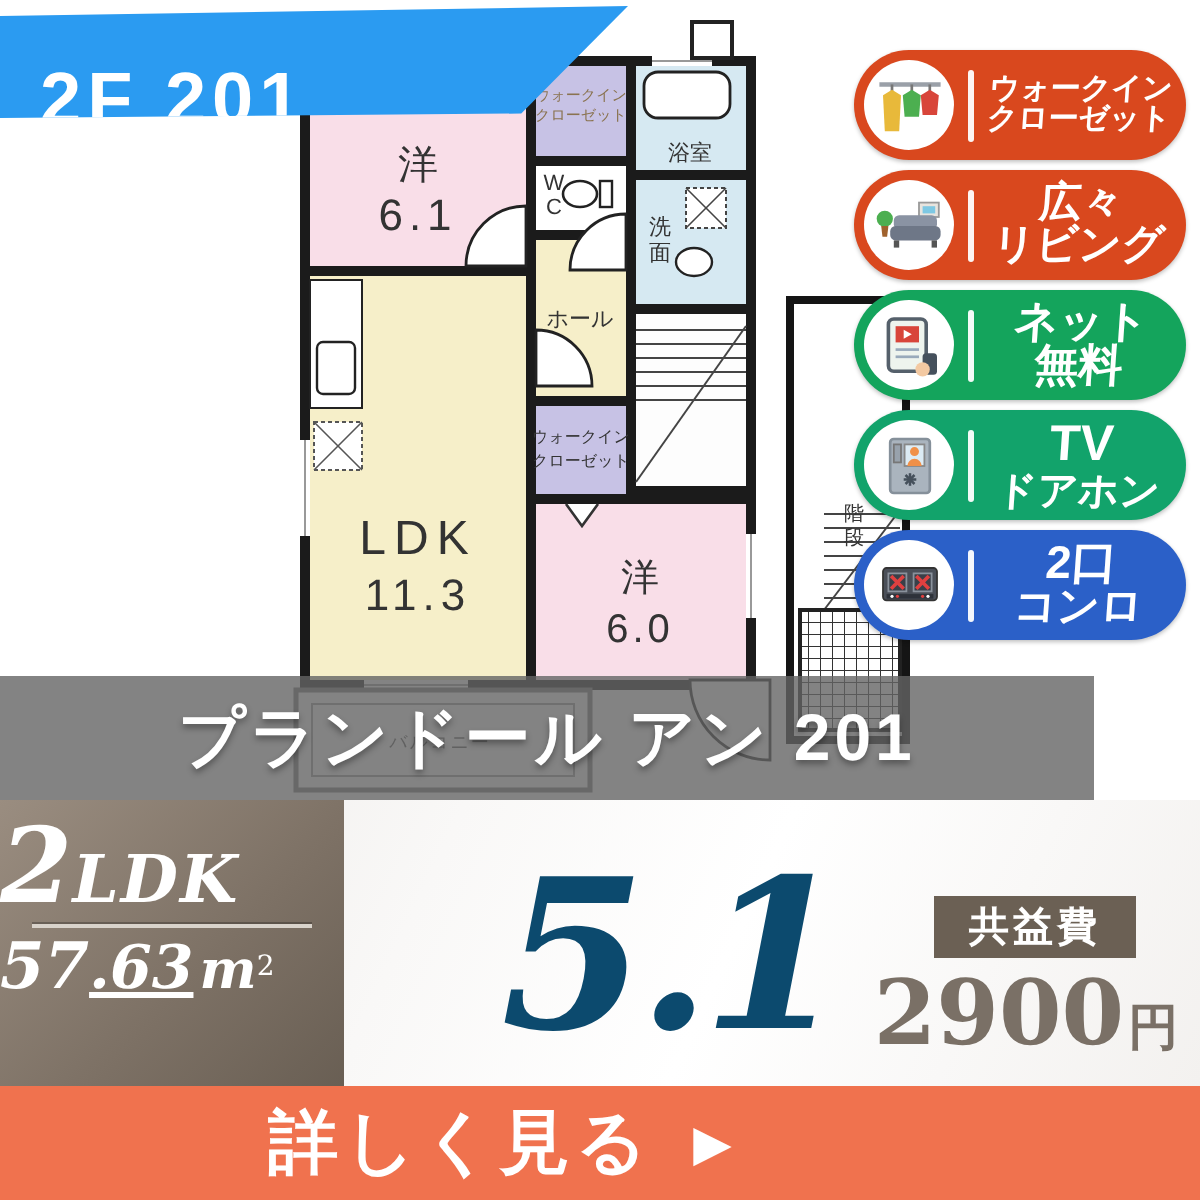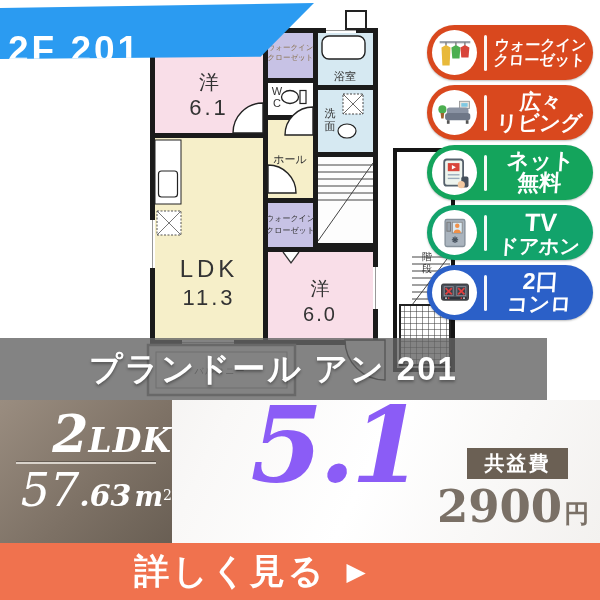--- a/index.html
+++ b/index.html
@@ -12,21 +12,21 @@
 
   
   .unit-banner {
     position:absolute; left:0; top:3px; width:314px; height:56px;
     background:#2b9bf1; z-index:6;
     clip-path:polygon(0 9%, 100% 0%, 83% 96%, 0 100%);
     display:flex; align-items:center;
   }
   .unit-banner span {
     color:#fff; font-size:37px; font-weight:bold; letter-spacing:3px;
-    padding-left:8px; padding-bottom:2px;margin-top:39px;
+    padding-left:20px; padding-bottom:2px;margin-top:39px;
   }
 
   
   .badges { position:absolute; left:427px; top:25px; width:166px; z-index:5;
     display:flex; flex-direction:column; gap:5px; }
   .badge { height:55px; border-radius:30px; display:flex; align-items:center;
     padding-left:5px; box-shadow:0 1px 2px rgba(0,0,0,.25); }
   .badge .ic { width:45px; height:45px; border-radius:50%; background:#fff;
     flex:0 0 45px; display:flex; align-items:center; justify-content:center; }
   .badge .sep { width:3px; height:36px; background:rgba(255,255,255,.95);
@@ -46,34 +46,34 @@
     display:flex; align-items:center; justify-content:center; }
   .title-band span { color:#fff; font-size:33px; font-weight:bold; letter-spacing:2px;
     text-shadow:0 2px 3px rgba(0,0,0,.35); }
 
   
   .lower-bg { position:absolute; left:0; top:400px; width:600px; height:143px;
     background:linear-gradient(115deg,#eceae7 0%,#f9f8f7 35%,#ffffff 60%,#f3f1ef 100%); }
 
   .spec-box { position:absolute; left:0; top:400px; width:172px; height:163px;
     background:linear-gradient(135deg,#9a8d80 0%,#7d7165 55%,#665c51 100%);
-    color:#fff; text-align:right; padding-top:8px; z-index:2;
+    color:#fff; text-align:left; padding-top:8px; z-index:2;
     font-family:"DejaVu Serif", serif; font-style:italic; }
   .spec-layout .big { font-size:52px; font-weight:bold; line-height:1.0; }
   .spec-layout .mid { font-size:33px; font-weight:bold; letter-spacing:1px; }
   .spec-div { width:140px; margin:2px auto 3px auto; border-top:2px solid #d9d3cb;
     box-shadow:0 -1px 0 rgba(0,0,0,.25); }
-  .spec-area .big { font-size:46px; font-weight:normal; line-height:1.0; }
-  .spec-area .frac { font-size:30px; font-weight:bold; }
+  .spec-area .big { font-size:32px; font-weight:bold; line-height:1.0; }
+  .spec-area .frac { font-size:30px; font-weight:bold;text-decoration:underline; }
   .spec-area .unit { font-size:27px; font-weight:bold; margin-left:3px; }
   .spec-area sup { font-size:14px; font-style:normal; }
 
   .price { position:absolute; left:200px; top:402px; width:270px; height:138px;
-    display:flex; align-items:flex-start; justify-content:center; z-index:2;
-    color:#8b5cf6; }
+    display:flex; align-items:flex-end; justify-content:center; z-index:2;
+    color:#0c4a6e; }
   .price .val { font-family:"DejaVu Serif", serif; font-style:italic; font-weight:bold;
     font-size:104px; line-height:.85; letter-spacing:-4px; padding-bottom:18px; }
   .price .unit { font-size:37px; font-weight:bold; margin-left:10px; padding-bottom:28px; }
 
   .fee-label { position:absolute; left:467px; top:448px; width:101px; height:31px;
     background:#6b6054; color:#fff; font-size:20px; font-weight:bold; letter-spacing:2px;
     display:flex; align-items:center; justify-content:center; z-index:2; }
   .fee-value { position:absolute; left:437px; top:484px; width:152px; height:48px;
     display:flex; align-items:baseline; justify-content:center; z-index:2; color:#7a7066; }
   .fee-value .num { font-family:"DejaVu Serif", serif; font-size:45px; font-weight:bold; line-height:1; }

